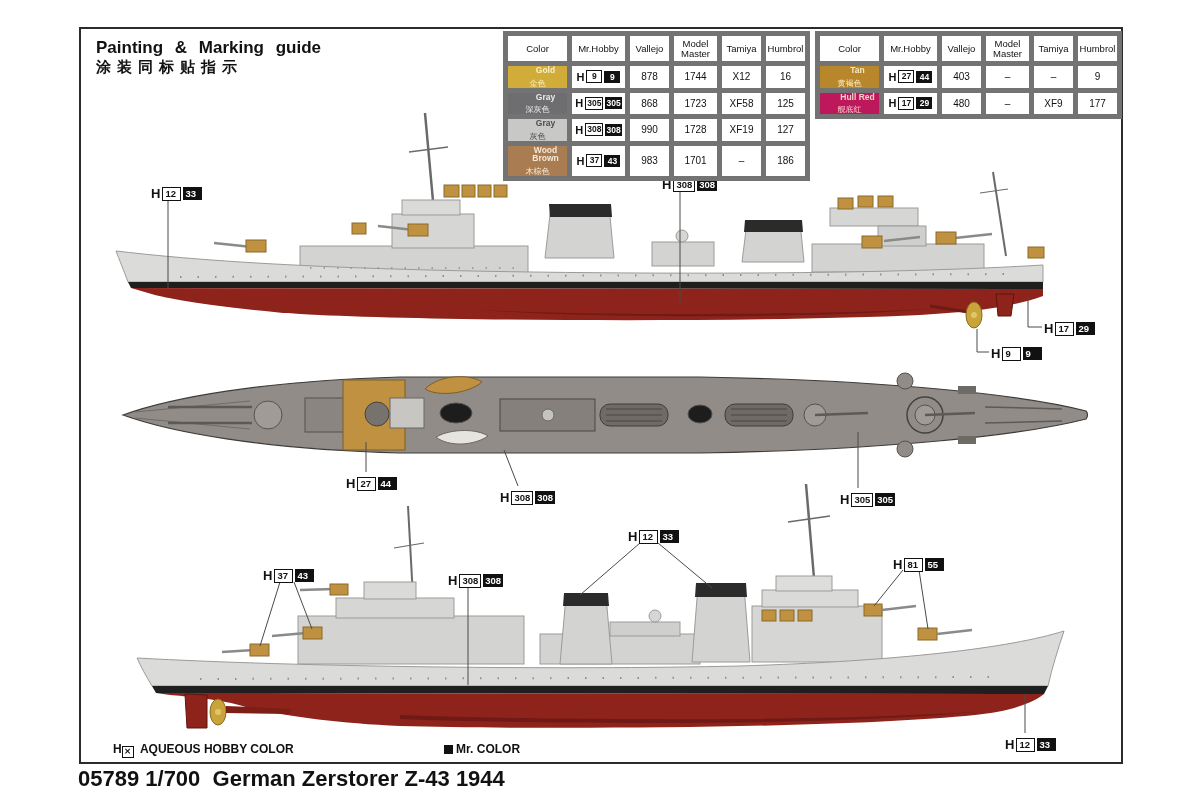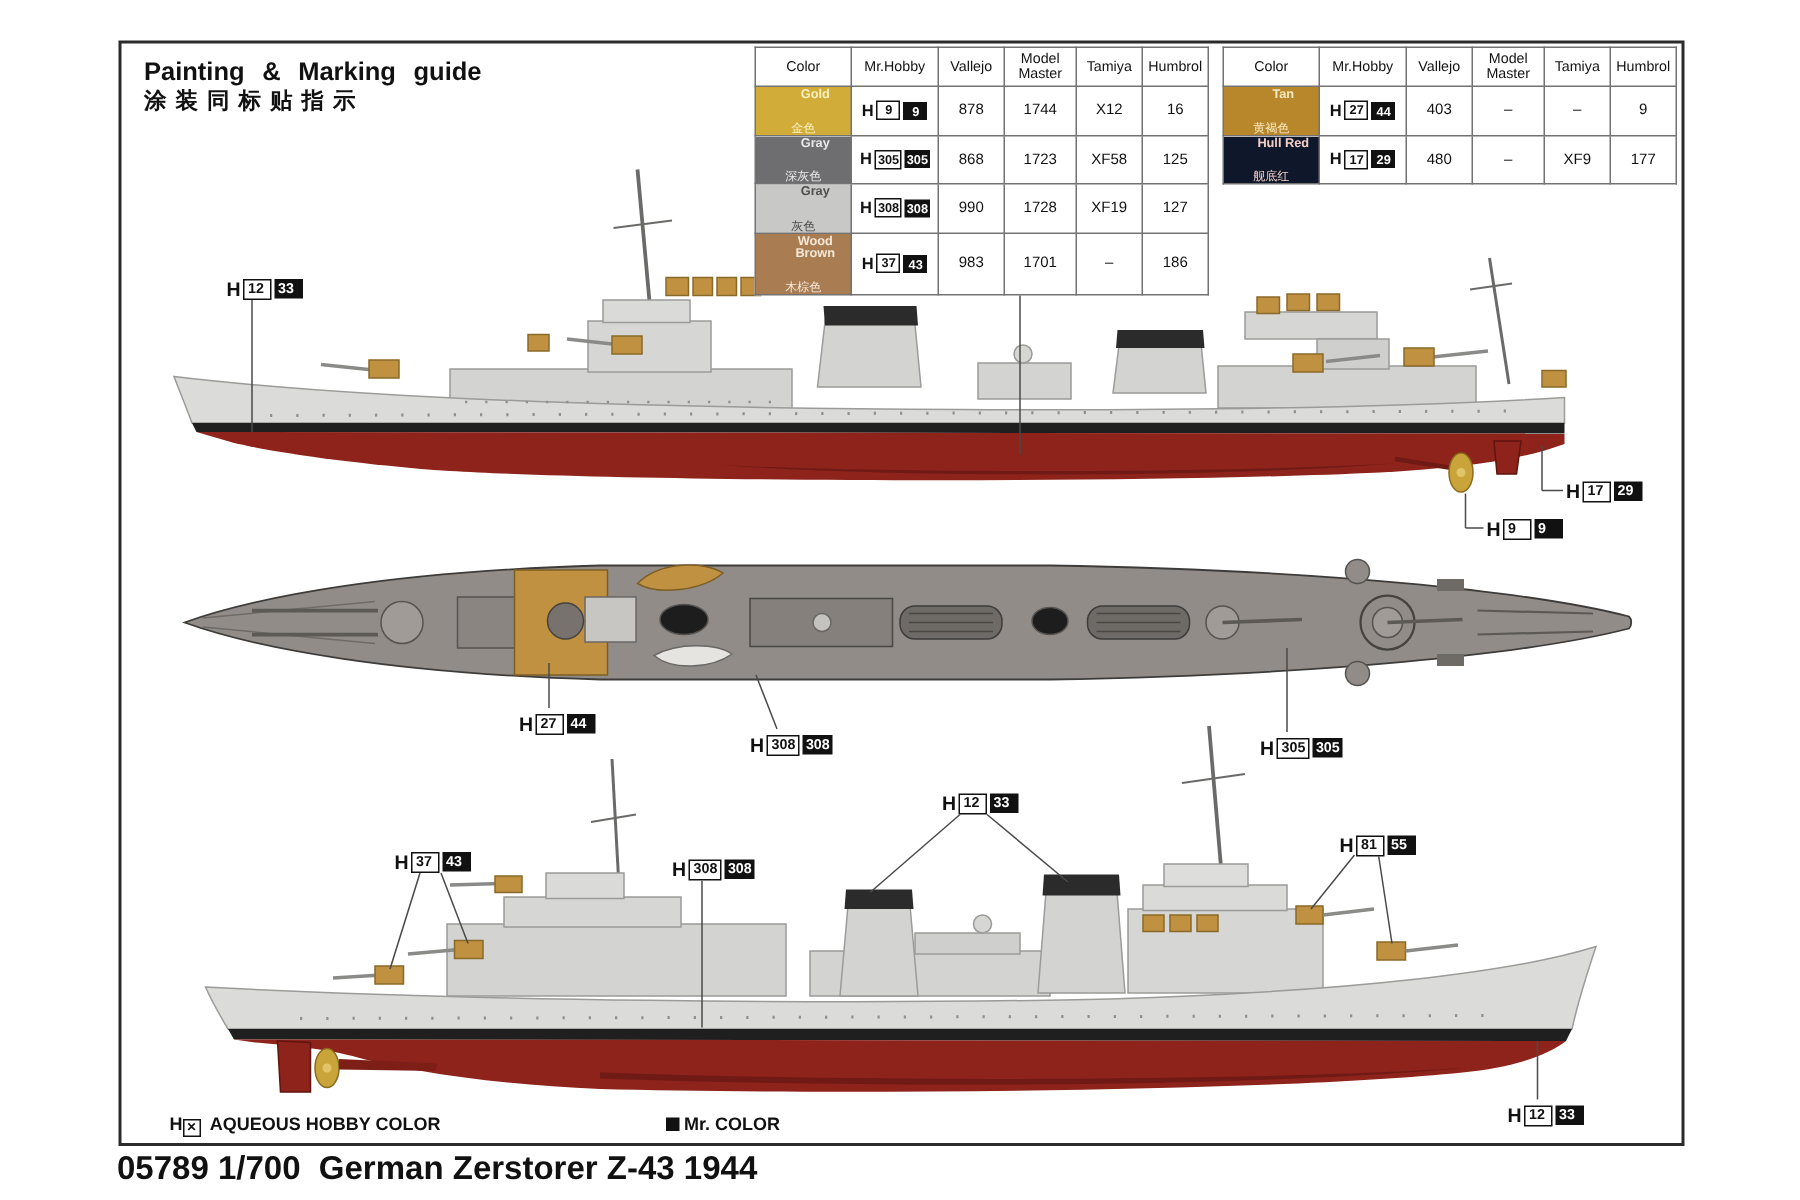--- a/index.html
+++ b/index.html
@@ -10,27 +10,27 @@
          border:2px solid #2b2b2b;background:#fff;}
   
   #title-block{position:absolute;left:96px;top:34px;}
   #title-cn{font-size:15px;font-weight:bold;letter-spacing:6px;}
   #title-en{font-size:17px;font-weight:bold;word-spacing:7px;margin-top:4px;}
   
   table.paint-table{position:absolute;top:31px;border-collapse:collapse;background:#fff;
         table-layout:fixed;font-size:10px;}
   #table-left{left:503px;}
   #table-right{left:815px;}
-  .paint-table th,.paint-table td{border:1px solid #737373;text-align:center;vertical-align:middle;
+  .paint-table th,.paint-table td{border:5px solid #737373;text-align:center;vertical-align:middle;
         padding:0;overflow:hidden;}
   .paint-table th{height:25px;font-weight:normal;font-size:9.5px;line-height:1.05;background:#fff;}
   .paint-table td{height:19px;font-size:10px;}
   .paint-table td.swatch{line-height:1;}
   .paint-table .cname{font-size:8.5px;font-weight:bold;margin-left:16px;}
-  .paint-table .ccn{font-size:8px;margin-top:15px;}
+  .paint-table .ccn{font-size:8px;margin-top:5px;}
   
   .hbadge{display:inline-flex;align-items:center;gap:2px;white-space:nowrap;}
   .hbadge .h{font-weight:bold;font-size:13px;}
   .hbadge .wbox{display:inline-block;border:1.5px solid #111;background:#fff;color:#111;
         font-weight:bold;font-size:9.5px;line-height:12px;height:12px;min-width:13px;padding:0 2px;}
   .hbadge .bbox{display:inline-block;background:#111;color:#fff;font-weight:bold;font-size:9.5px;
         line-height:13px;height:13px;min-width:15px;padding:0 2px;}
   .hbadge.small .h{font-size:11px;}
   .hbadge.small .wbox{font-size:8.5px;line-height:11px;height:11px;min-width:12px;padding:0 1px;}
   .hbadge.small .bbox{font-size:8.5px;line-height:12px;height:12px;min-width:14px;padding:0 1px;}
@@ -392,21 +392,21 @@
               <span class="h">H</span>
               <span class="wbox">27</span>
               <span class="bbox">44</span>
             </span></td>
           <td>403</td>
           <td>–</td>
           <td>–</td>
           <td>9</td>
         </tr>
         <tr>
-          <td class="swatch" style="background: #0f172a; color: rgb(243, 207, 200);">
+          <td class="swatch" style="background: #be185d; color: rgb(243, 207, 200);">
             <div class="cname">Hull Red</div>
             <div class="ccn">舰底红</div>
           </td>
           <td><span class="hbadge small">
               <span class="h">H</span>
               <span class="wbox">17</span>
               <span class="bbox">29</span>
             </span></td>
           <td>480</td>
           <td>–</td>

